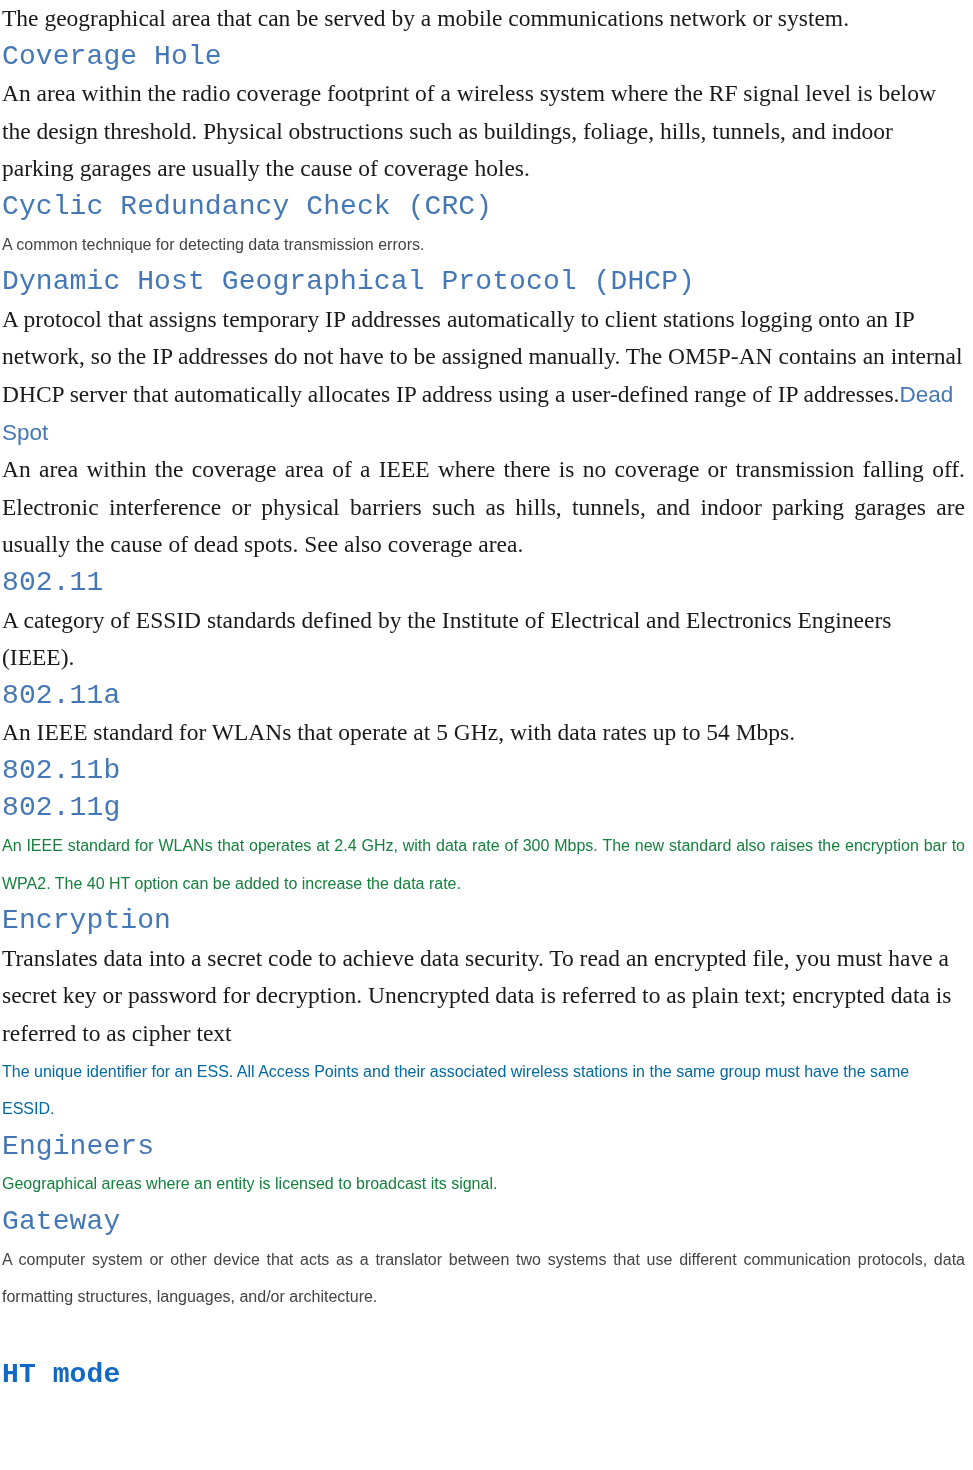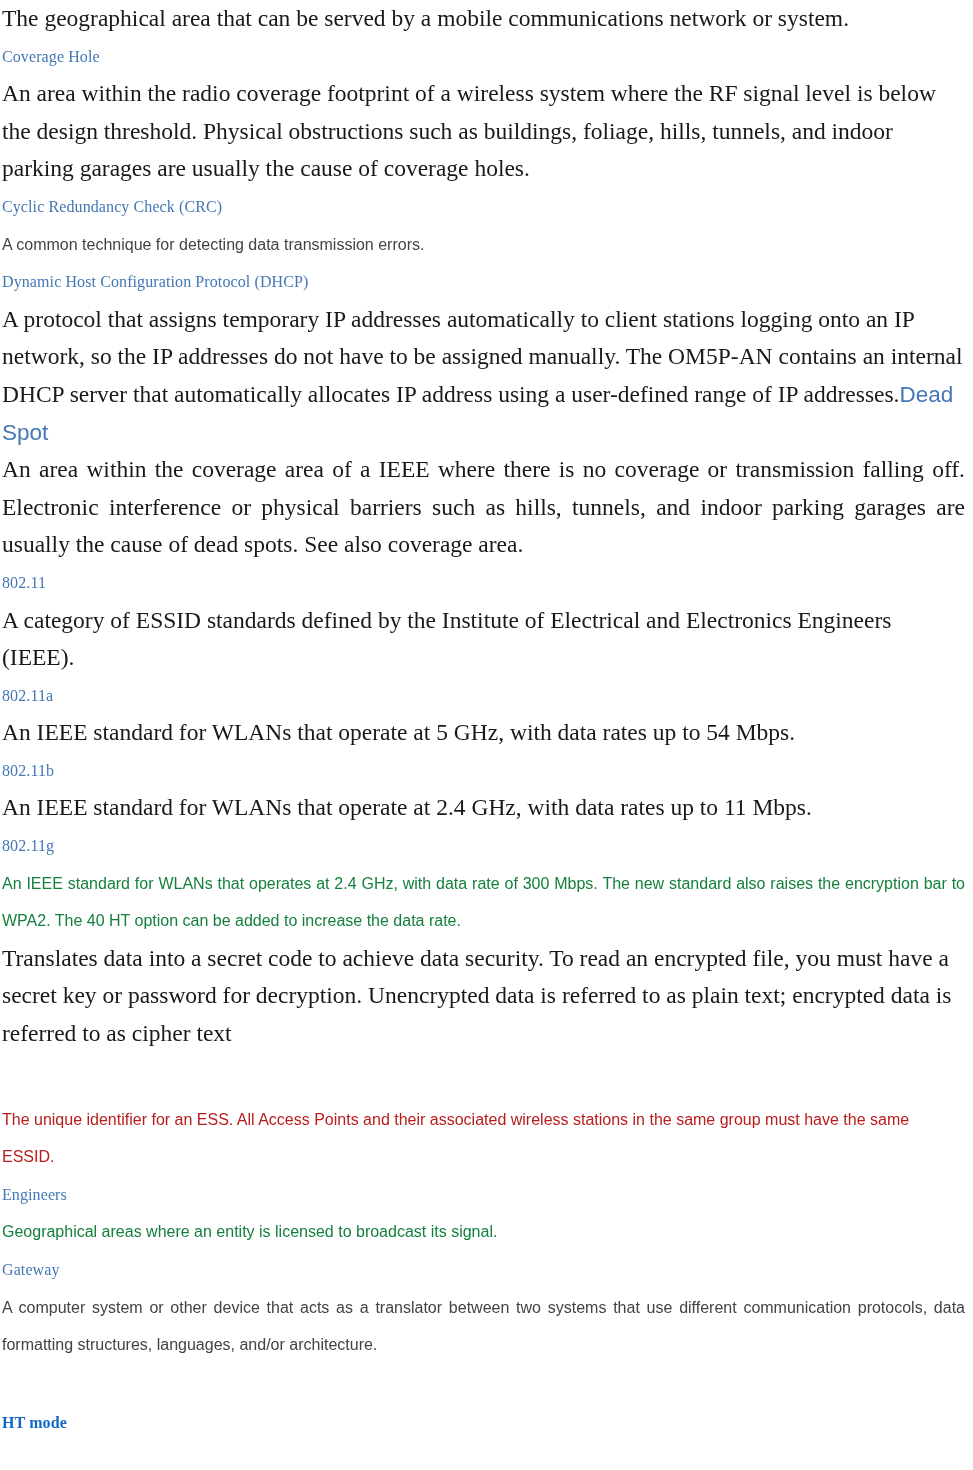--- a/index.html
+++ b/index.html
@@ -32,22 +32,22 @@
   }
 
   
   .blk {
     margin: 0;
     padding: 0;
   }
 
   
   .term {
-    font-family: Liberation Serif, serif;
-    font-size: 16px;
+    font-family: Liberation Mono, monospace;
+    font-size: 28px;
     line-height: 37.6px;
     color: #4477b5;
     font-weight: 400;
     letter-spacing: 0.1px;
     white-space: nowrap;
   }
   .term.strong {
     color: #1168c4;
     font-weight: 700;
   }
@@ -67,22 +67,21 @@
 
   
   .body-sans {
     font-family: "Liberation Sans Narrow", "Liberation Sans", sans-serif;
     font-size: 16px;
     line-height: 37.6px;
     color: #434343;
     text-align: left;
   }
   .body-sans.light {
-    color: #b91c1c;
-    margin-top: 48px;
+    color: #0369a1;
   }
   .body-sans.dark {
     color: #15803d;
   }
   .body-sans.justify {
     text-align: justify;
     text-align-last: left;
   }
 
   
@@ -104,37 +103,37 @@
   <div class="content">
 
     <p class="blk body-serif">The geographical area that can be served by a mobile communications network or system.</p>
 
     <div class="blk term">Coverage Hole</div>
     <p class="blk body-serif">An area within the radio coverage footprint of a wireless system where the RF signal level is below the design threshold. Physical obstructions such as buildings, foliage, hills, tunnels, and indoor parking garages are usually the cause of coverage holes.</p>
 
     <div class="blk term">Cyclic Redundancy  Check (CRC)</div>
     <p class="blk body-sans">A common  technique for detecting data transmission errors.</p>
 
-    <div class="blk term">Dynamic Host Configuration Protocol (DHCP)</div>
+    <div class="blk term">Dynamic Host Geographical Protocol (DHCP)</div>
     <p class="blk body-serif"><span>A protocol that assigns temporary IP addresses automatically to client stations logging onto an IP network, so the IP addresses do not have to be assigned manually. The OM5P-AN contains an internal DHCP server that automatically allocates IP address using a user-defined range of IP addresses.</span><span class="inline-term">Dead Spot</span></p>
 
     <p class="blk body-serif justify">An area within the coverage area of a IEEE where there is no coverage or transmission falling off. Electronic interference or physical barriers such as hills, tunnels, and indoor parking garages are usually the cause of dead spots. See also coverage area.</p>
 
     <div class="blk term">802.11</div>
     <p class="blk body-serif">A category of ESSID standards defined by the Institute of Electrical and Electronics Engineers (IEEE).</p>
 
     <div class="blk term">802.11a</div>
     <p class="blk body-serif">An IEEE standard for WLANs that operate at 5 GHz, with data rates up to 54 Mbps.</p>
 
     <div class="blk term">802.11b</div>
-    <p class="blk body-serif">An IEEE standard for WLANs that operate at 2.4 GHz, with data rates up to 11 Mbps.</p>
 
     <div class="blk term">802.11g</div>
     <p class="blk body-sans dark justify">An  IEEE standard for WLANs that operates at 2.4  GHz, with data rate of 300 Mbps.  The new standard also raises the encryption  bar to WPA2. The 40 HT option can be added to increase the data rate.</p>
 
+    <div class="blk term">Encryption</div>
     <p class="blk body-serif">Translates data into a secret code to achieve data security. To read an encrypted file, you must have a secret key or password for decryption. Unencrypted data is referred to as plain text; encrypted data is referred to as cipher text</p>
 
     <p class="blk body-sans light">The unique identifier for an ESS. All  Access Points and their associated wireless stations in the same group must have the same ESSID.</p>
 
     <div class="blk term">Engineers</div>
     <p class="blk body-sans dark">Geographical areas where  an entity is licensed  to broadcast its signal.</p>
 
     <div class="blk term">Gateway</div>
     <p class="blk body-sans justify">A computer system or other device that acts as a translator between two systems that use different communication protocols, data formatting structures, languages, and/or architecture.</p>
 

